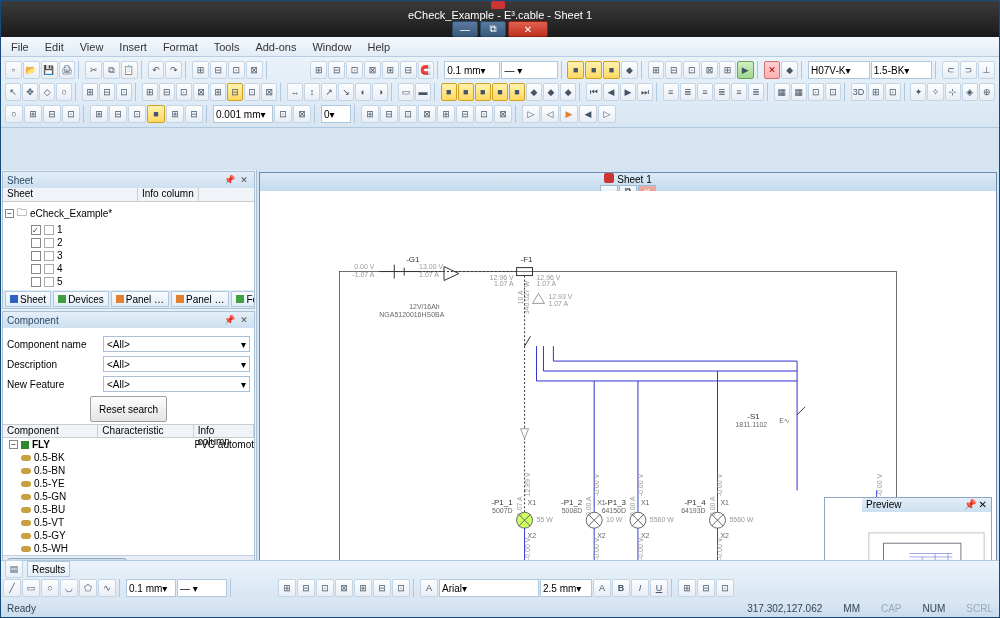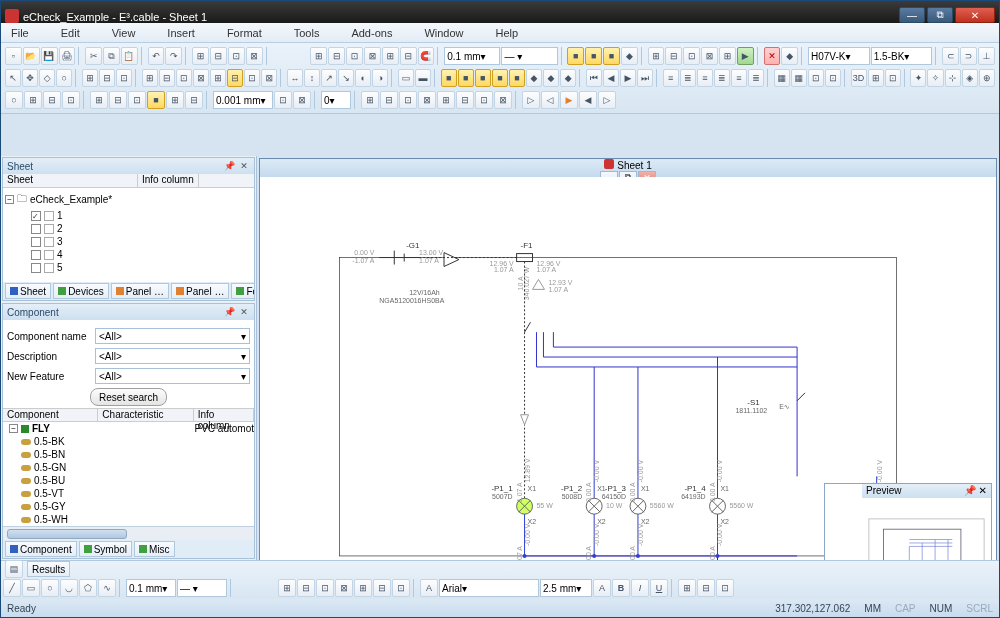--- a/index.html
+++ b/index.html
@@ -1,24 +1,24 @@
 <!DOCTYPE html>
 <html><head>
 <meta charset="utf-8">
 <style>
   * { box-sizing: border-box; margin: 0; padding: 0; font-family: "Segoe UI", Tahoma, sans-serif; }
   body { width: 1000px; height: 618px; background: #d6e4f2; overflow: hidden; font-size: 11px; }
   .window { width: 100%; height: 100%; display: flex; flex-direction: column; border: 1px solid #1a4a7a; }
-  .titlebar { height: 22px; background: linear-gradient(#3b3b3b,#1a1a1a); display: flex; align-items: flex-end; color: #fff; padding: 0 4px; }
+  .titlebar { height: 36px; background: linear-gradient(#3b3b3b,#1a1a1a); display: flex; align-items: center; color: #fff; padding: 0 4px; flex-direction: column; }
   .titlebar .icon { width: 14px; height: 14px; background: #c33; border-radius: 2px; margin-right: 4px; }
   .titlebar .title { flex: 1; font-size: 11px; }
   .winbtns { display: flex; gap: 2px; }
   .winbtn { width: 26px; height: 16px; background: linear-gradient(#5a7aa0,#3a5a7a); border: 1px solid #2a4a6a; border-radius: 2px; display:flex;align-items:center;justify-content:center;color:#fff;font-size:10px; }
   .winbtn.close { background: linear-gradient(#e06050,#c03020); border-color:#902010; width:40px; }
-  .menubar { height: 20px; background: linear-gradient(#f4f8fc,#e2ecf6); display: flex; align-items: center; padding: 0 4px; gap: 20px; border-bottom:1px solid #b8cde2; }
+  .menubar { height: 20px; background: linear-gradient(#f4f8fc,#e2ecf6); display: flex; align-items: center; padding: 0 4px; gap: 4px; border-bottom:1px solid #b8cde2; }
   .menubar span { padding: 2px 6px; font-size: 11px; color:#333; cursor:default; }
   .toolbars { background: linear-gradient(#eaf2fa,#d8e6f2); border-bottom:1px solid #b0c8de; padding: 2px 2px; }
   .tbrow { display:flex; align-items:center; gap:1px; height:22px; padding:1px 2px; flex-wrap:nowrap; overflow:hidden; }
   .tbtn { width:18px; height:18px; background: linear-gradient(#fdfdfd,#e8eef6); border:1px solid #c3d4e5; border-radius:2px; display:inline-flex;align-items:center;justify-content:center; font-size:9px; color:#456; }
   .tbtn.y { background: linear-gradient(#fff2b0,#ffd860); border-color:#d0a020; }
   .tbtn.g { background: linear-gradient(#d0f0c0,#a0d890); border-color:#70a060; }
   .tbtn.r { background: linear-gradient(#ffd0d0,#ffb0b0); border-color:#d07070; color:#a00;}
   .tsep { width:4px; height:18px; border-left:1px solid #b0c8de; margin:0 2px; }
   .tcombo { height:18px; border:1px solid #b0c8de; background:#fff; font-size:10px; padding:0 2px; display:inline-flex;align-items:center; }
   .body { flex:1; display:flex; overflow:hidden;margin-top:42px; }
@@ -34,24 +34,24 @@
   .tree .node { display:flex; align-items:center; gap:3px; padding:1px 0; }
   .tree .node .exp { width:9px;height:9px;border:1px solid #888;display:inline-flex;align-items:center;justify-content:center;font-size:8px;line-height:1; }
   .tree .chk { width:10px;height:10px;border:1px solid #888;background:#fff;display:inline-block; }
   .tree .chk.on::after { content:"✓"; font-size:8px; color:#333; position:relative; top:-2px; }
   .tree .pg { width:10px;height:10px;background:#fff;border:1px solid #aaa;display:inline-block; }
   .tabs-row { height:18px; display:flex; align-items:center; background:#e0ecf6; gap:2px; padding:0 2px; font-size:10px; overflow:hidden;}
   .tab { height:16px; padding:0 4px; background:linear-gradient(#f8fbff,#e4eef8); border:1px solid #b0c8de; display:flex;align-items:center; gap:2px; white-space:nowrap;}
   .tab .sq { width:8px;height:8px;display:inline-block; }
   .tab .sq.bl{background:#3060c0;} .tab .sq.gr{background:#40a040;} .tab .sq.or{background:#e08030;}
   .comp-panel { flex:1; }
-  .form-row { display:flex; align-items:center; padding:2px 4px; font-size:10px; gap:8px;}
+  .form-row { display:flex; align-items:center; padding:2px 4px; font-size:10px; gap:16px;}
   .form-row label { width:80px; }
   .form-row .sel { flex:1; height:16px; border:1px solid #a8c0d8; background:#fff; display:flex;align-items:center;justify-content:space-between;padding:0 3px;}
-  .btn { height:18px; padding:0 8px; background:linear-gradient(#fdfdfd,#e4e4e4); border:1px solid #a0a0a0; border-radius:8px; font-size:10px; }
+  .btn { height:26px; padding:0 8px; background:linear-gradient(#fdfdfd,#e4e4e4); border:1px solid #a0a0a0; border-radius:2px; font-size:10px; }
   .comp-grid-hdr { display:flex; height:14px; background:#f0f4f8; border-top:1px solid #ccc;border-bottom:1px solid #ccc; font-size:10px;}
   .comp-grid-hdr div { border-right:1px solid #ccc; padding:0 4px;}
   .comp-grid-hdr div:nth-child(1){width:96px;} .comp-grid-hdr div:nth-child(2){width:96px;}
   .comp-grid { flex:1; overflow:auto; font-size:10px;}
   .comp-grid .row { display:flex; height:13px; align-items:center;}
   .comp-grid .row .c1{width:96px;padding-left:18px;display:flex;align-items:center;gap:3px; white-space:nowrap;}
   .comp-grid .row .c2{width:96px;}
   .comp-grid .row .c3{flex:1; white-space:nowrap;}
   .wico { width:10px;height:6px;background:#c8a040;border-radius:3px;display:inline-block; }
   .maincol { flex:1; display:flex; flex-direction:column; }
@@ -382,20 +382,28 @@
                   <span class="wico"></span>
                   <span>0.5-BK</span>
                 </div>
                 <div class="c2"></div>
                 <div class="c3"></div>
               </div>
               <div class="row">
                 <div class="c1">
                   <span class="wico"></span>
                   <span>0.5-BN</span>
+                </div>
+                <div class="c2"></div>
+                <div class="c3"></div>
+              </div>
+              <div class="row">
+                <div class="c1">
+                  <span class="wico"></span>
+                  <span>0.5-YE</span>
                 </div>
                 <div class="c2"></div>
                 <div class="c3"></div>
               </div>
               <div class="row">
                 <div class="c1">
                   <span class="wico"></span>
                   <span>0.5-GN</span>
                 </div>
                 <div class="c2"></div>
@@ -698,21 +706,21 @@
         </span>
       <span class="tsep"></span>
       <span class="tbtn">⊞</span>
       <span class="tbtn">⊟</span>
       <span class="tbtn">⊡</span>
     </div>
   </div>
 
   <div class="statusbar">
     <span>Ready</span>
-    <span style="display:flex;gap:14px">
+    <span style="display:flex;gap:21px">
       <span>317.302,127.062</span>
       <span>MM</span>
       <span style="color:#9ab">CAP</span>
       <span>NUM</span>
       <span style="color:#9ab">SCRL</span>
     </span>
   </div>
 </div>
 
 </body></html>

